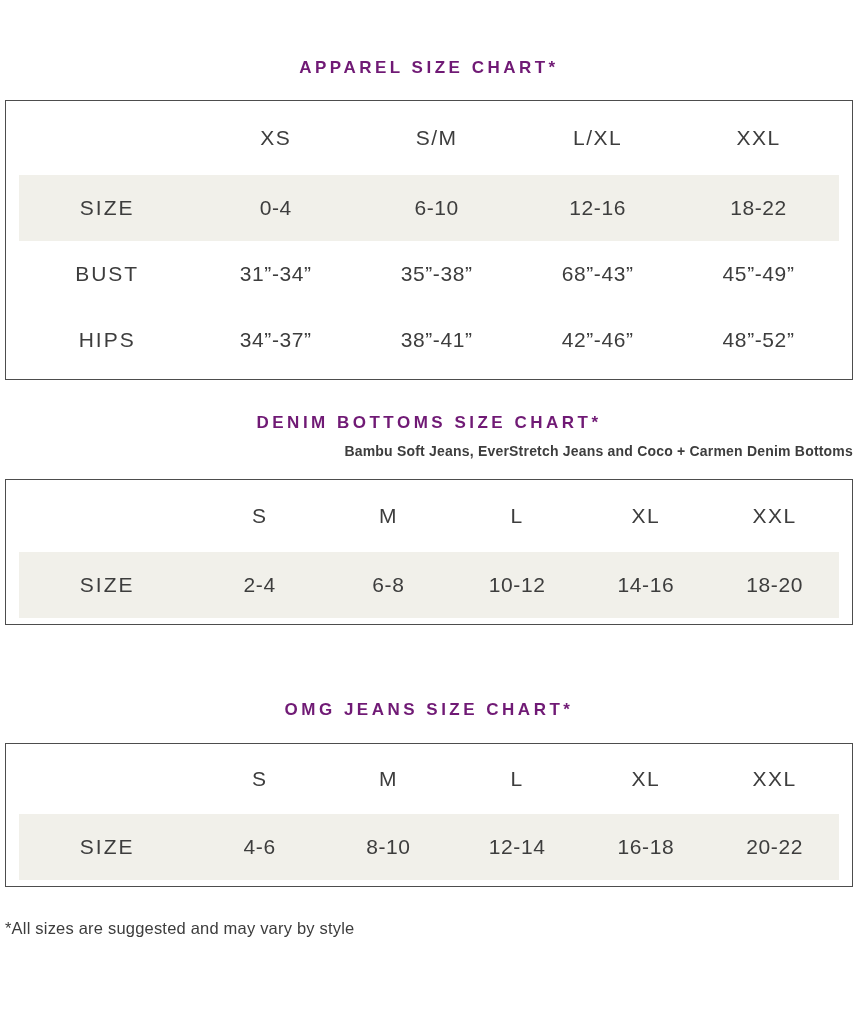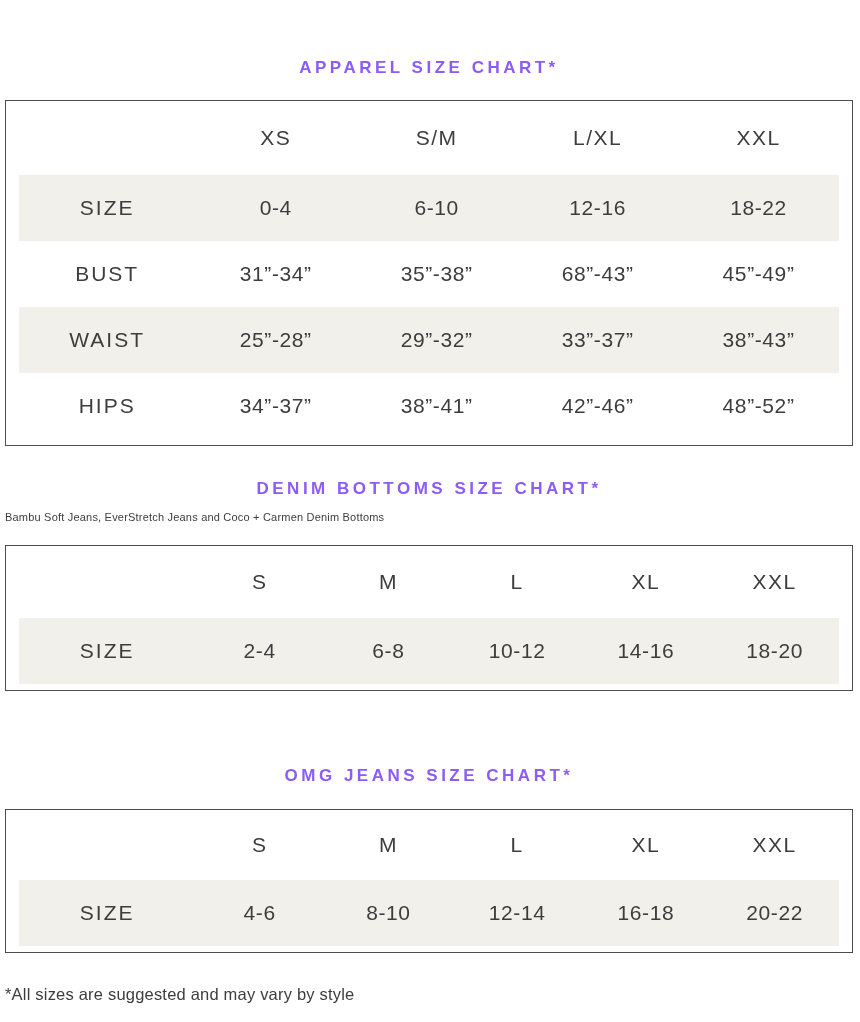--- a/index.html
+++ b/index.html
@@ -23,27 +23,27 @@
   .page {
     padding: 58px 7px 14px 5px;
   }
   .chart-title {
     margin: 0;
     text-align: center;
     font-size: 17px;
     font-weight: 700;
     letter-spacing: 3.5px;
     line-height: 20px;
-    color: #8b5cf6;
+    color: #701a75;
   }
   .chart-subtitle {
     margin: 7px 0 0 0;
-    text-align: left;
-    font-size: 11px;
-    font-weight: 400;
+    text-align: right;
+    font-size: 14px;
+    font-weight: 700;
     letter-spacing: 0.2px;
     line-height: 22px;
   }
   .table-box {
     border: 1px solid var(--table-border);
     padding: 0 13px 6px 13px;
     background: var(--background);
   }
   .sec-1 .chart-title { margin-bottom: 22px; }
   .sec-2 { margin-top: 33px; }
@@ -122,27 +122,20 @@
             <td>12-16</td>
             <td>18-22</td>
           </tr>
           <tr>
             <td class="row-label">BUST</td>
             <td>31”-34”</td>
             <td>35”-38”</td>
             <td>68”-43”</td>
             <td>45”-49”</td>
           </tr>
-          <tr class="shaded">
-            <td class="row-label">WAIST</td>
-            <td>25”-28”</td>
-            <td>29”-32”</td>
-            <td>33”-37”</td>
-            <td>38”-43”</td>
-          </tr>
           <tr>
             <td class="row-label">HIPS</td>
             <td>34”-37”</td>
             <td>38”-41”</td>
             <td>42”-46”</td>
             <td>48”-52”</td>
           </tr>
         </tbody>
       </table>
     </div>

